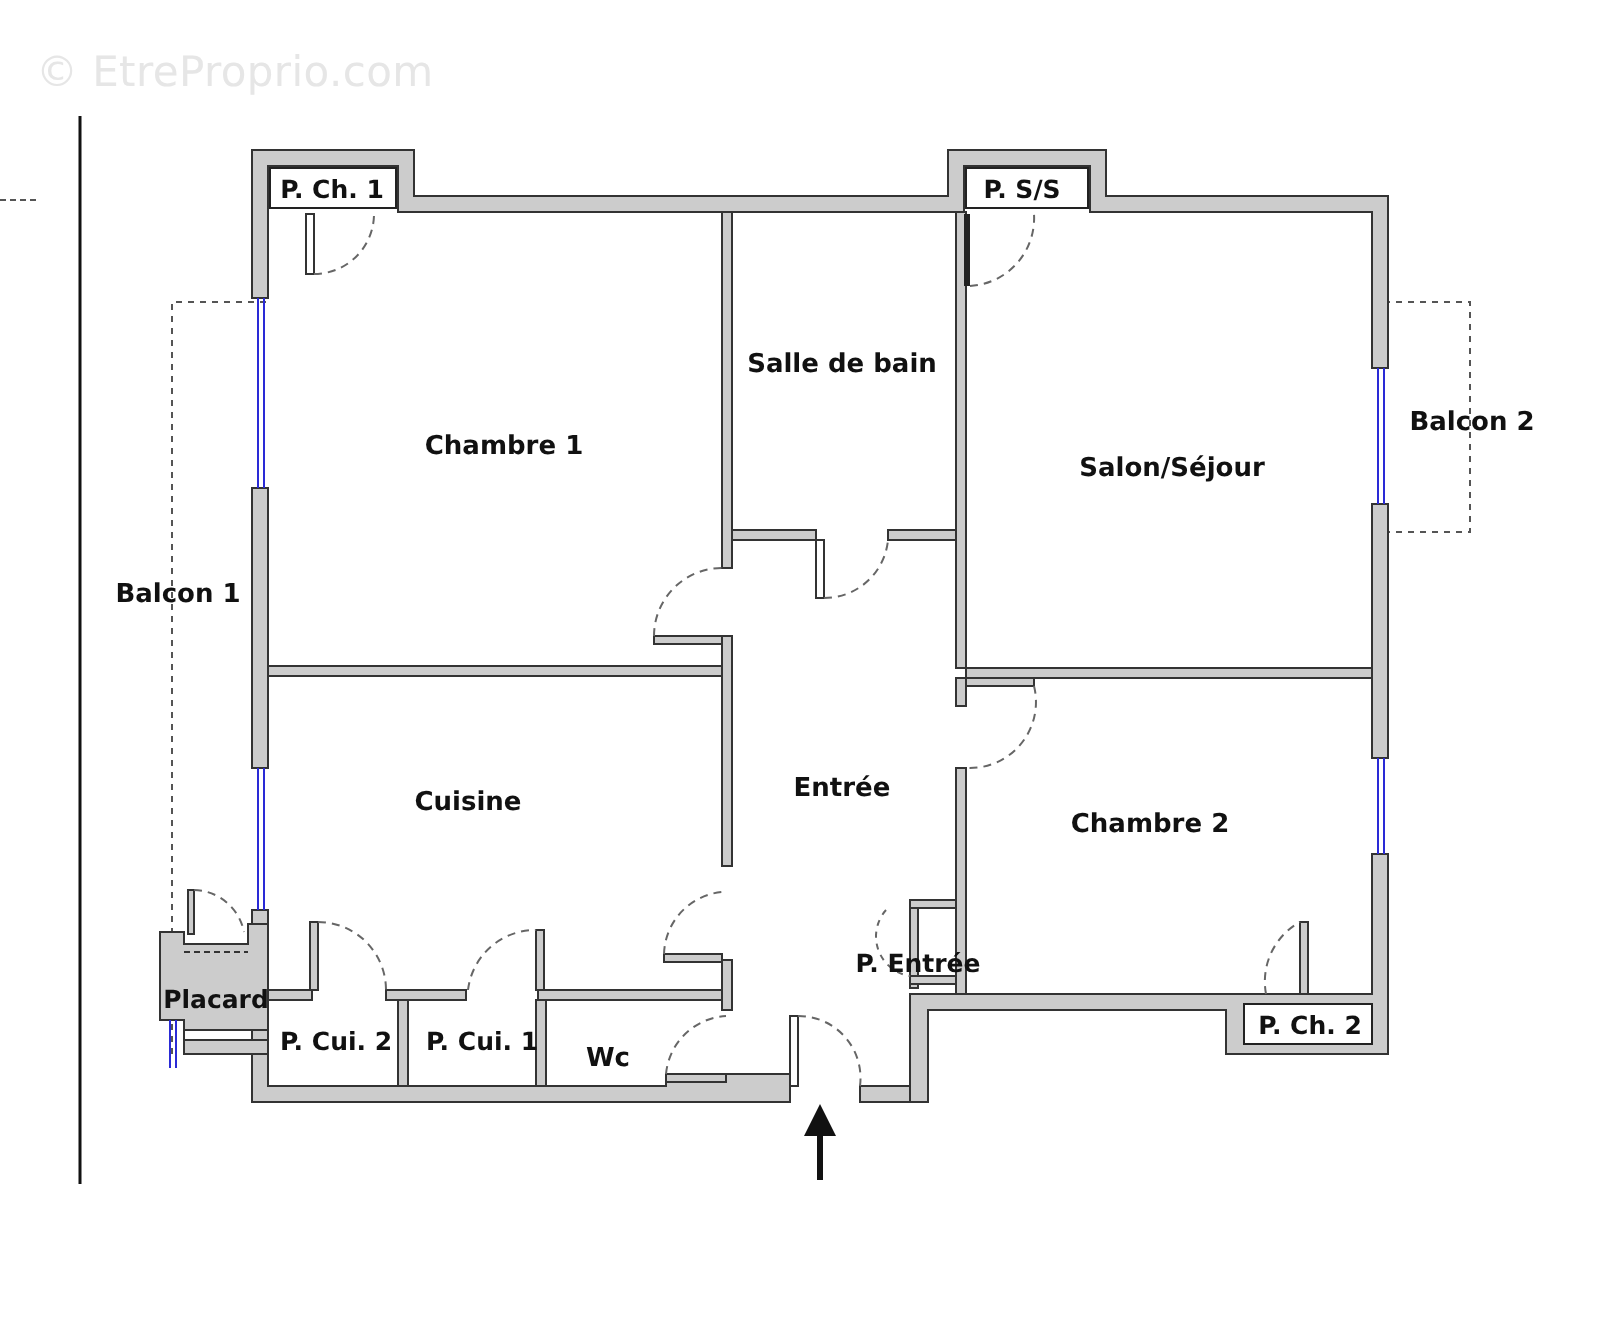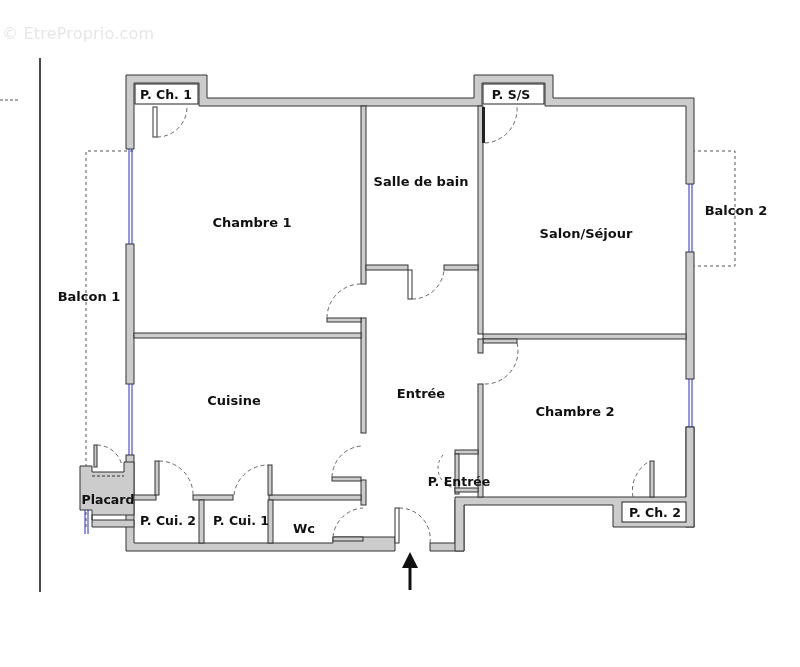--- a/index.html
+++ b/index.html
@@ -1,17 +1,17 @@
 <!DOCTYPE html>
 <html><head>
 <meta charset="utf-8">
 <style>
   html, body { margin:0; padding:0; background:#ffffff; }
   body { width:800px; height:667px; position:relative; overflow:hidden; font-family:"DejaVu Sans", sans-serif; }
-  .watermark { position:absolute; left:2px; top:24px; font-size:16px; color:#e6e6e6; letter-spacing:0.2px; }
+  .watermark { position:absolute; left:18px; top:24px; font-size:21px; color:#e6e6e6; letter-spacing:0.2px; }
   svg { position:absolute; left:0; top:0; }
   .lbl { font-family:"DejaVu Sans", sans-serif; font-weight:bold; font-size:13px; fill:#111; }
   .lbl-sm { font-family:"DejaVu Sans", sans-serif; font-weight:bold; font-size:12.5px; fill:#111; }
 </style>
 </head>
 <body>
 
 <div class="watermark">© EtreProprio.com</div>
 
 <svg width="800" height="667" viewBox="0 0 800 667">

